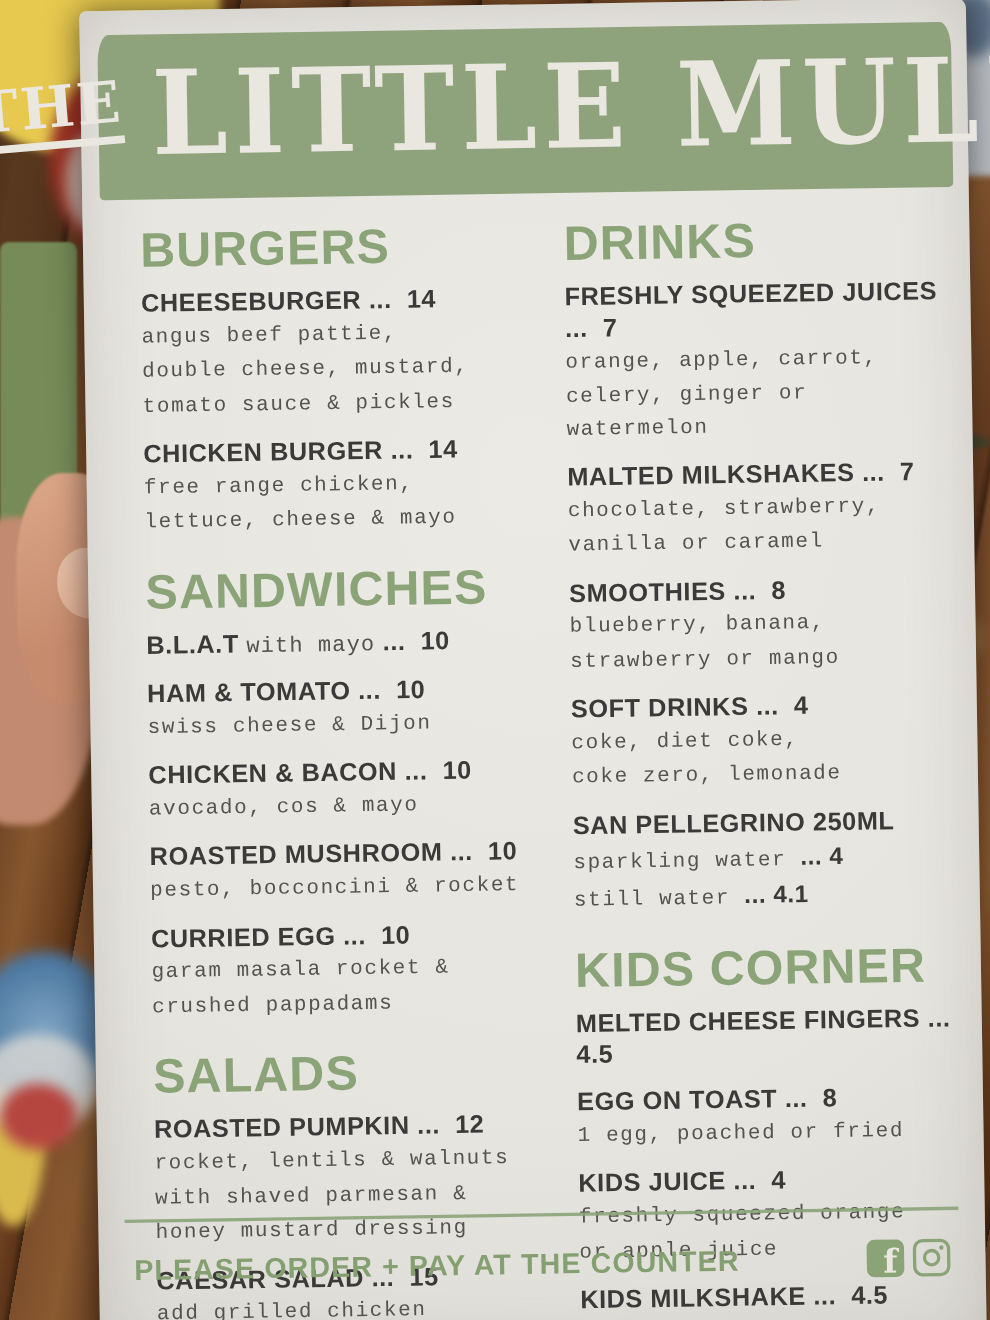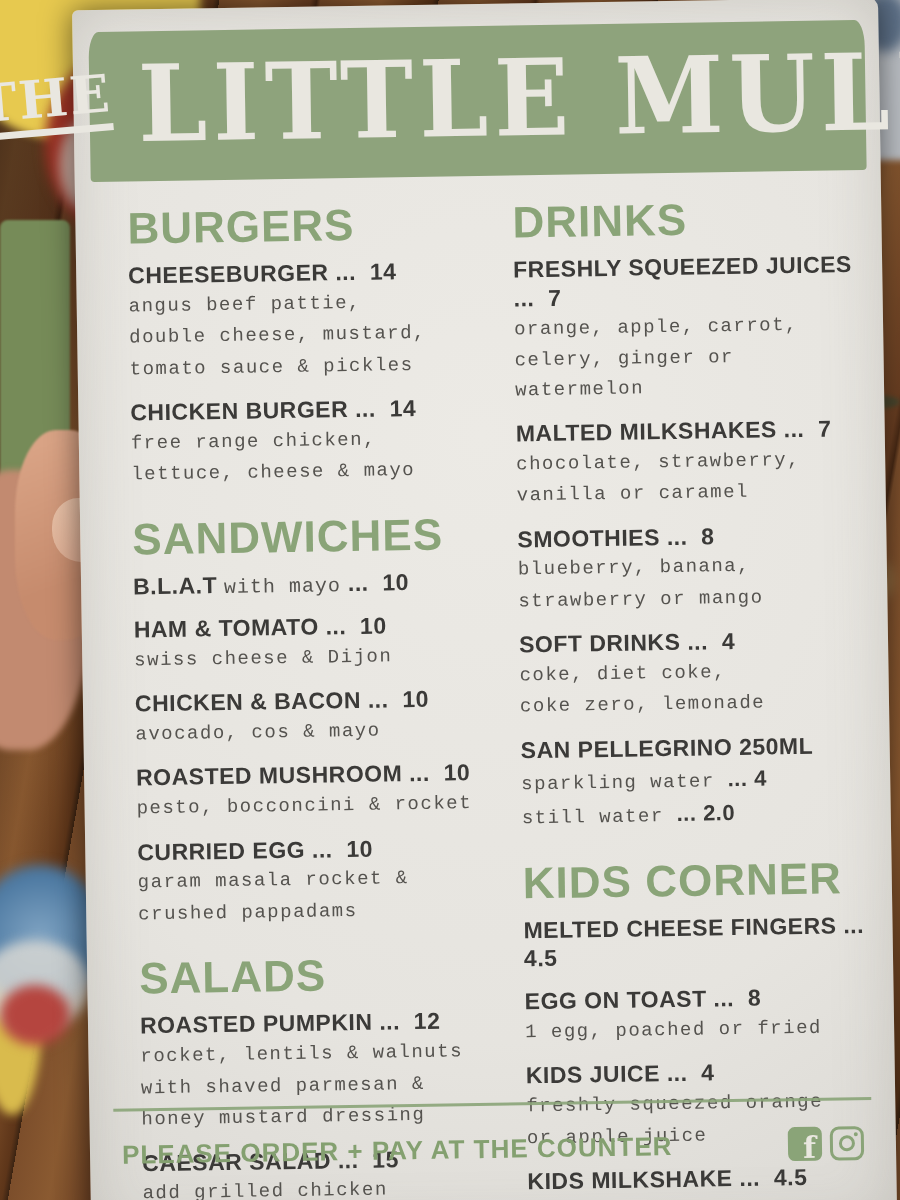--- a/index.html
+++ b/index.html
@@ -213,21 +213,21 @@
             <div class="desc">strawberry or mango</div>
           </div>
           <div class="item">
             <div class="item-head">SOFT DRINKS ...&nbsp; 4</div>
             <div class="desc">coke, diet coke,</div>
             <div class="desc">coke zero, lemonade</div>
           </div>
           <div class="item">
             <div class="item-head">SAN PELLEGRINO 250ML</div>
             <div class="subline">sparkling water <span class="sub-price">... 4</span></div>
-            <div class="subline">still water <span class="sub-price">... 2.0</span></div>
+            <div class="subline">still water <span class="sub-price">... 4.1</span></div>
           </div>
         </div>
         <div class="section">
           <h2 class="section-title">KIDS CORNER</h2>
           <div class="item">
             <div class="item-head">MELTED CHEESE FINGERS ...&nbsp; 4.5</div>
           </div>
           <div class="item">
             <div class="item-head">EGG ON TOAST ...&nbsp; 8</div>
             <div class="desc">1 egg, poached or fried</div>

